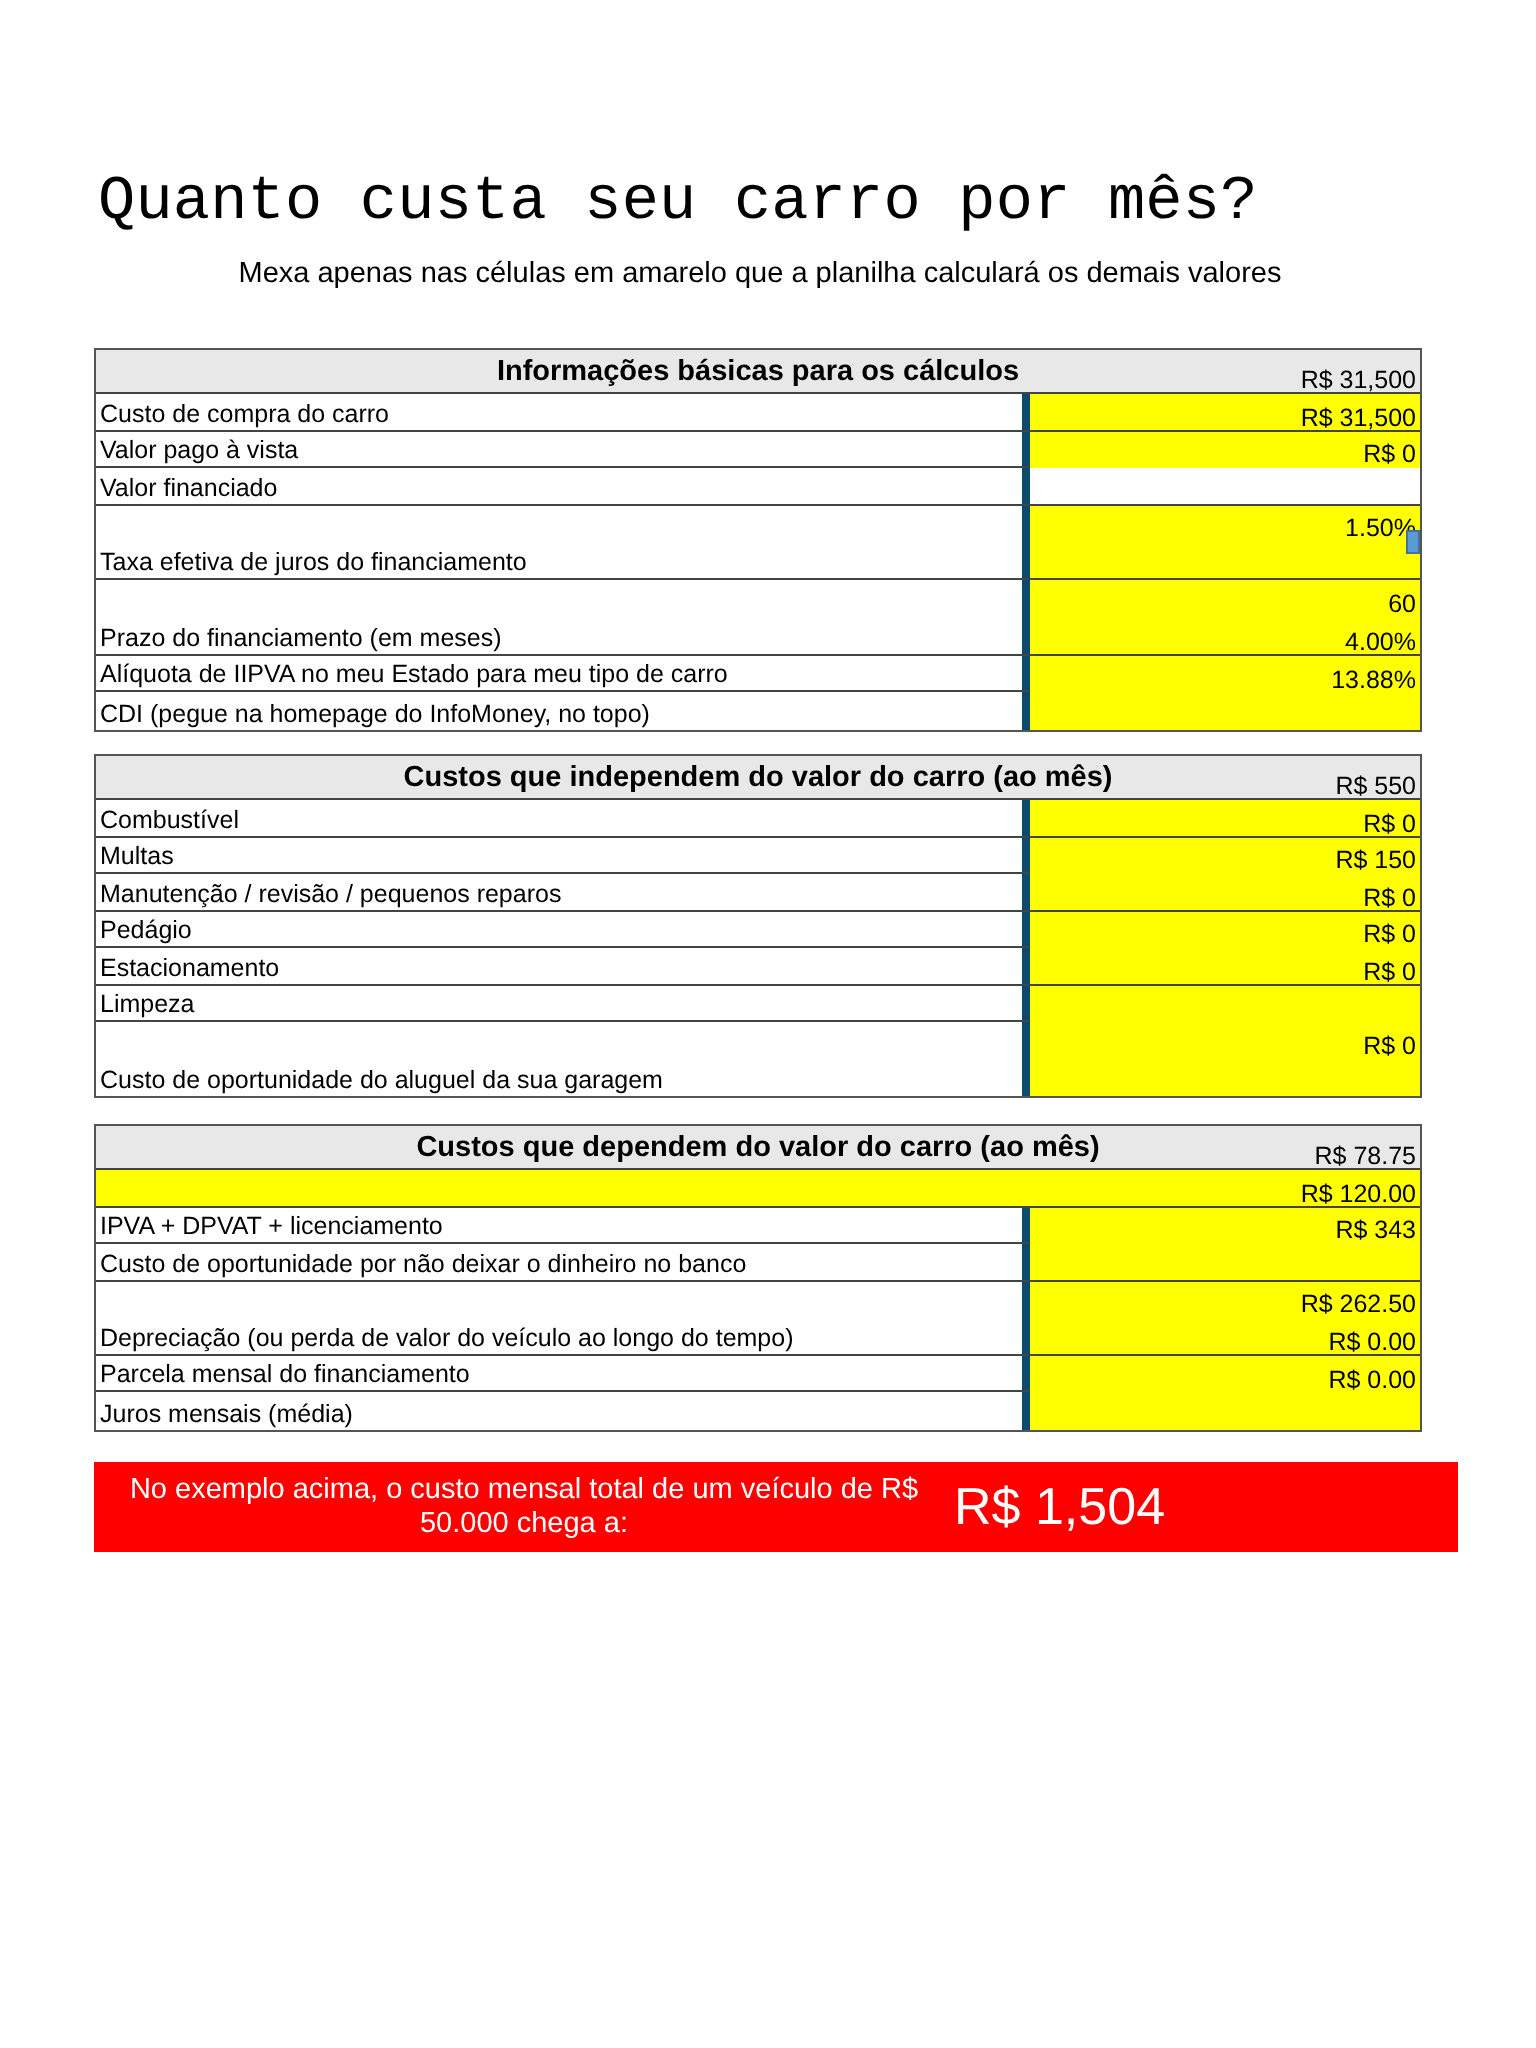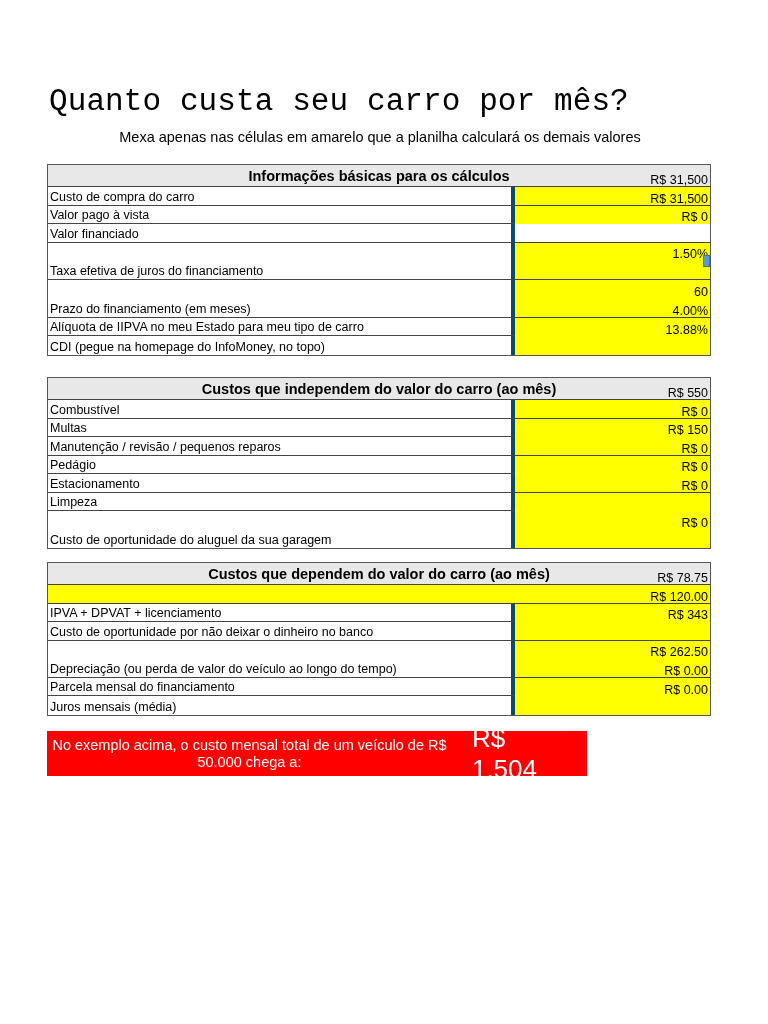--- a/index.html
+++ b/index.html
@@ -96,47 +96,46 @@
       width: 7px;
       height: 12px;
       background: #5b9bd5;
       border: 1px solid #41719c;
       box-sizing: border-box;
     }
     .summary {
       position: absolute;
       left: 47px;
       top: 731px;
-      width: 540px;
+      width: 682px;
       height: 45px;
       background: #ff0000;
       color: #ffffff;
       display: flex;
       align-items: center;
-      gap: 20px;
     }
     .summary .text {
       width: 430px;
       text-align: center;
       font-size: 14.5px;
       line-height: 17px;
     }
     .summary .total {
       flex: 1;
       font-size: 26px;
       padding-right: 50px;
     }
   </style>
 </head>
 <body>
 
 <div class="title">Quanto custa seu carro por mês?</div>
 <div class="subtitle">Mexa apenas nas células em amarelo que a planilha calculará os demais valores</div>
 
-<div class="section" style="top:164px;">
+<div class="section" style="top:174px;">
   <div class="sec-header">Informações básicas para os cálculos</div>
   <div class="row h18">
     <div class="label">Custo de compra do carro</div>
     <div class="value yellow">R$ 31,500</div>
   </div>
   <div class="row h18">
     <div class="label">Valor pago à vista</div>
     <div class="value yellow">R$ 31,500</div>
   </div>
   <div class="row h18">

